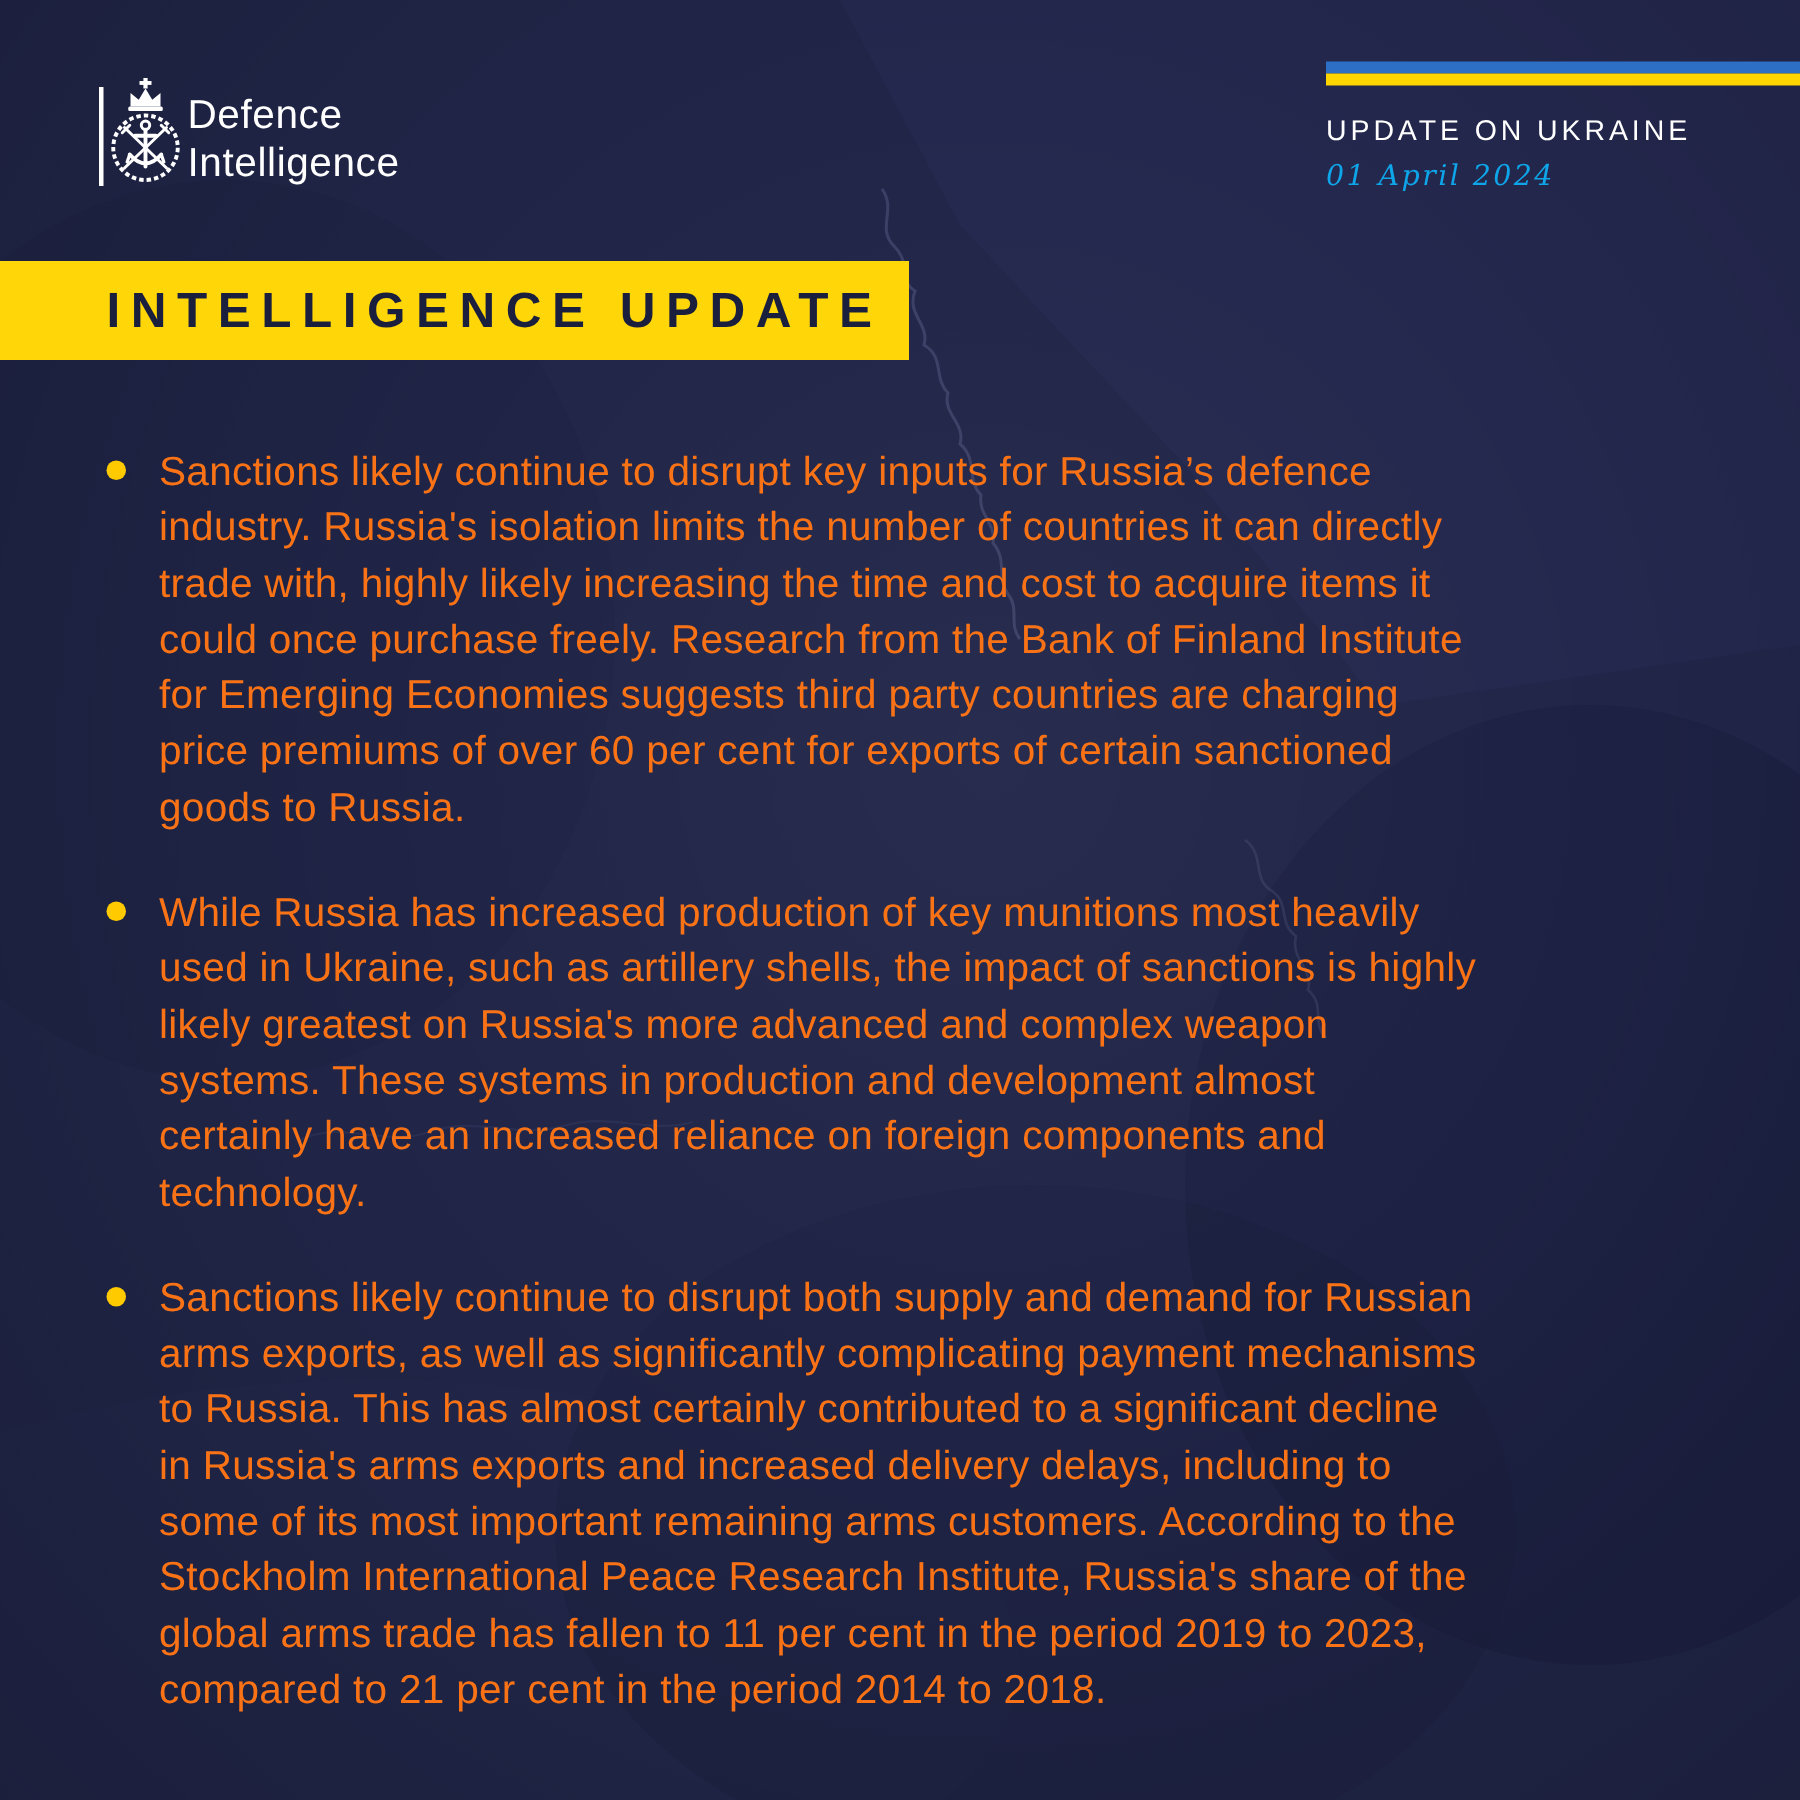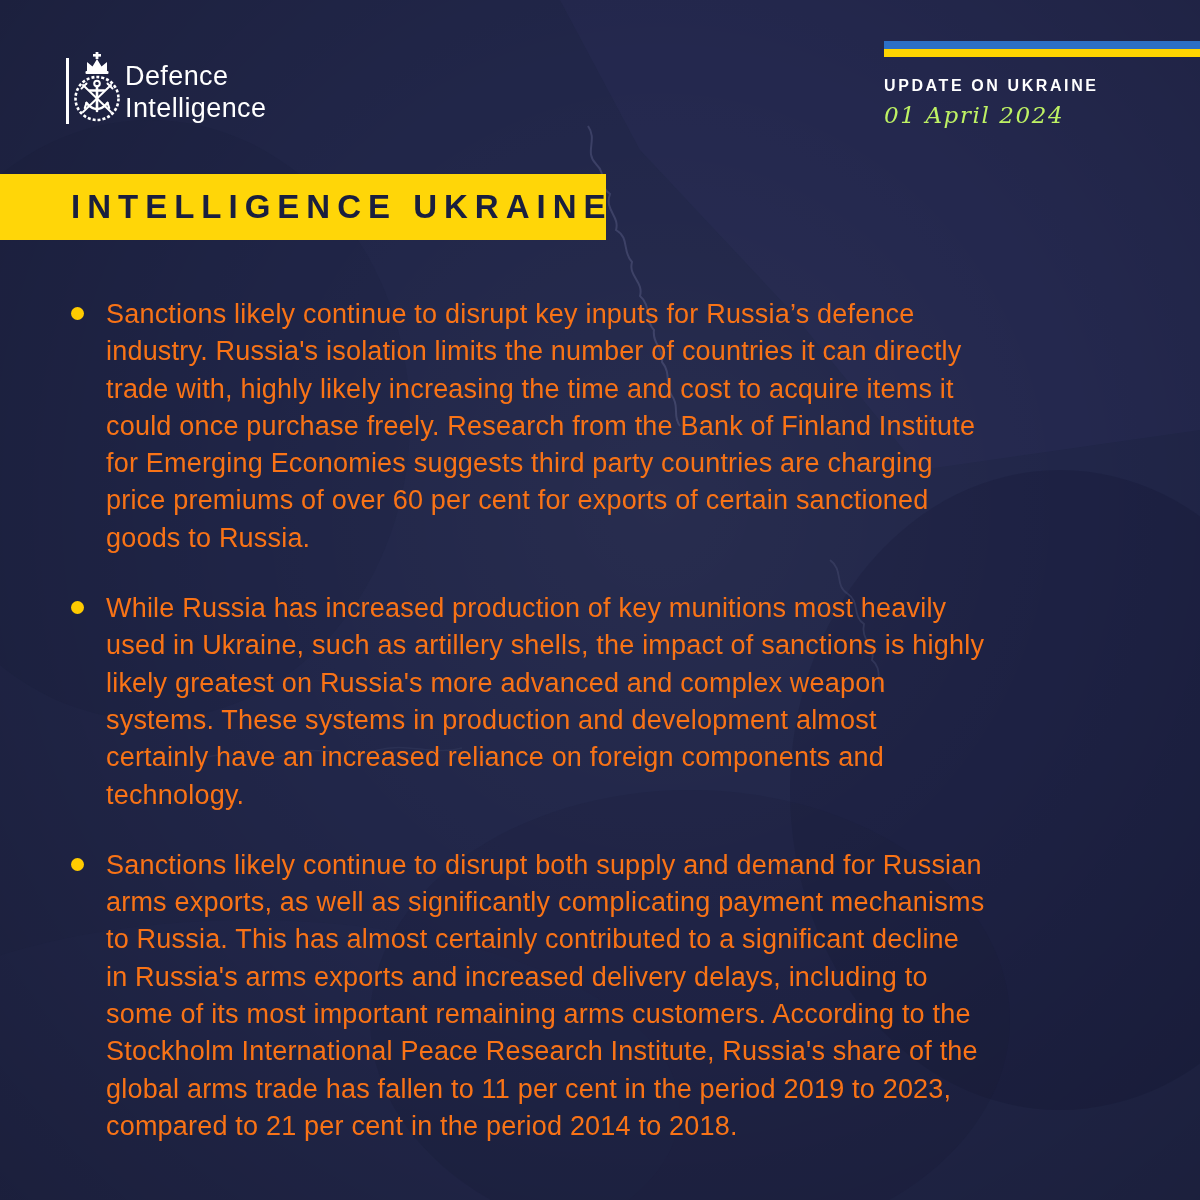--- a/index.html
+++ b/index.html
@@ -18,22 +18,22 @@
   
   .logo{position:absolute;left:66px;top:52px;display:flex;align-items:flex-end;gap:5px;}
   .logo-bar{width:3px;height:66px;background:#ffffff;}
   .crest{width:46px;height:72px;}
   .logo-text{display:flex;flex-direction:column;color:#ffffff;font-size:27px;line-height:32px;font-weight:400;letter-spacing:0.4px;}
 
   .update-block{position:absolute;left:884px;top:41px;width:316px;}
   .flag{width:100%;height:16px;display:flex;flex-direction:column;}
   .flag-blue{flex:1;background:#2C6FC5;}
   .flag-yellow{flex:1;background:#FFD500;}
-  .update-title{margin-top:20px;color:#ffffff;font-size:16px;font-weight:700;letter-spacing:2.6px;}
-  .update-date{margin-top:7px;color:#bef264;font-family:"DejaVu Serif",serif;font-style:italic;font-size:23px;letter-spacing:1.6px;}
+  .update-title{margin-top:20px;color:#ffffff;font-size:19px;font-weight:400;letter-spacing:2.6px;}
+  .update-date{margin-top:7px;color:#0ea5e9;font-family:"DejaVu Serif",serif;font-style:italic;font-size:19px;letter-spacing:1.6px;}
 
   
   .banner{
     position:absolute;left:0;top:174px;width:606px;height:66px;
     background:#FFD608;display:flex;align-items:center;
   }
   .banner-label{
     padding-left:71px;color:#1A1F3E;font-size:33px;font-weight:800;letter-spacing:7px;white-space:nowrap;
   }
 
@@ -100,21 +100,21 @@
   <div class="update-block">
     <div class="flag">
       <div class="flag-blue"></div>
       <div class="flag-yellow"></div>
     </div>
     <div class="update-title">UPDATE ON UKRAINE</div>
     <div class="update-date">01 April 2024</div>
   </div>
 
   <div class="banner">
-    <span class="banner-label">INTELLIGENCE UKRAINE</span>
+    <span class="banner-label">INTELLIGENCE UPDATE</span>
   </div>
 
   <main class="bullets">
     <div class="bullet">
       <span class="dot"></span>
       <p class="bullet-text">Sanctions likely continue to disrupt key inputs for Russia’s defence
 industry. Russia's isolation limits the number of countries it can directly
 trade with, highly likely increasing the time and cost to acquire items it
 could once purchase freely. Research from the Bank of Finland Institute
 for Emerging Economies suggests third party countries are charging

